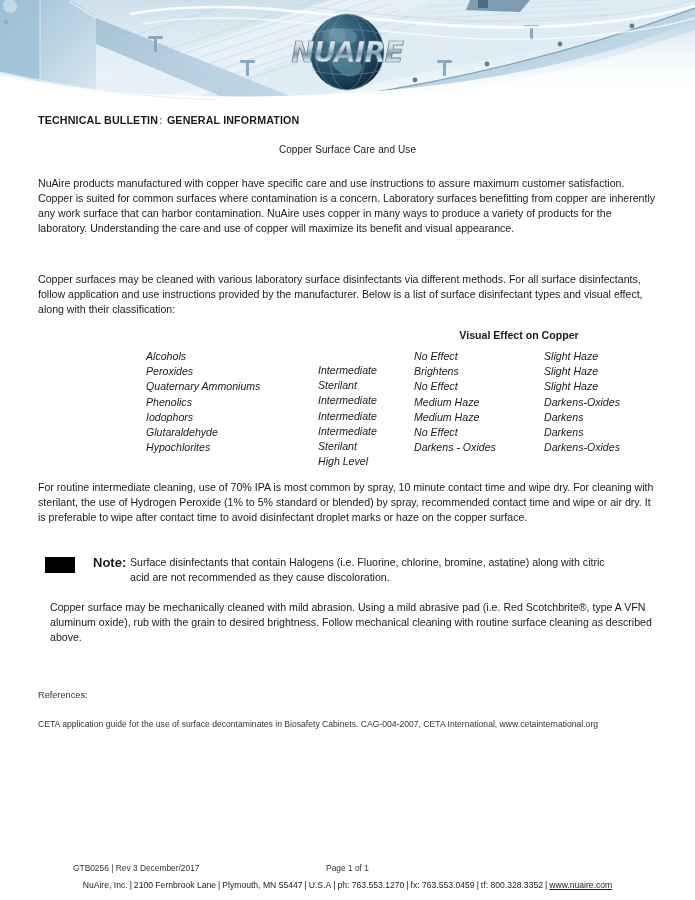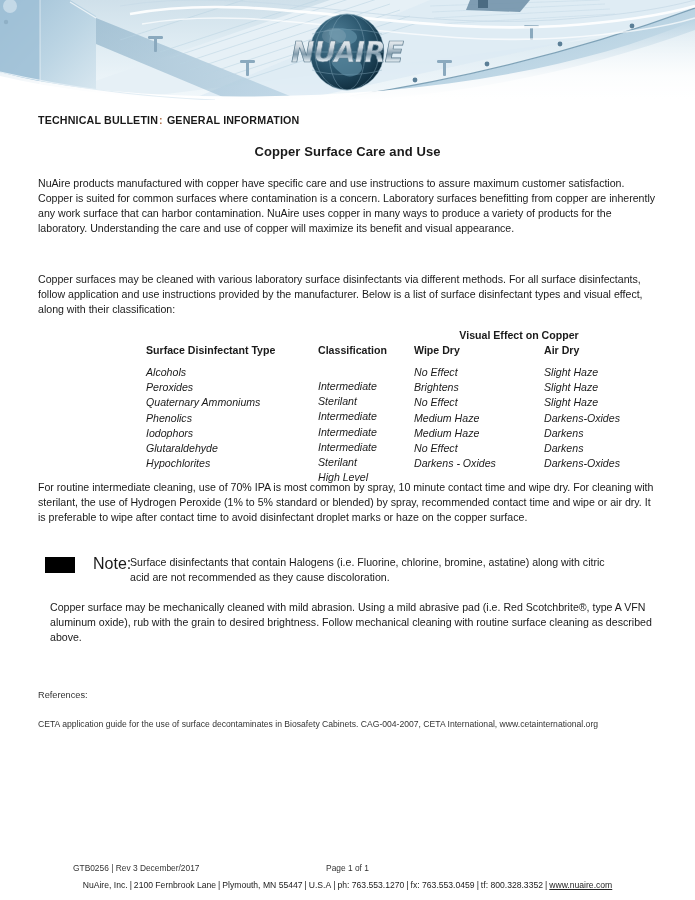--- a/index.html
+++ b/index.html
@@ -37,22 +37,22 @@
     letter-spacing: 0.15px;
     white-space: nowrap;
   }
   .bulletin-sep { color: #b0714a; font-weight: bold; padding: 0 1px; }
 
   .doc-title {
     position: absolute;
     left: 0; top: 44px;
     width: 695px;
     text-align: center;
-    font-size: 13px;
-    font-weight: bold;
+    font-size: 10px;
+    font-weight: normal;
     letter-spacing: 0.1px;
   }
 
   .para {
     position: absolute;
     left: 38px;
     width: 622px;
     font-size: 10.6px;
     line-height: 15.1px;
     text-align: left;
@@ -103,22 +103,22 @@
   }
   .note-icon {
     position: absolute;
     left: 0; top: 2px;
     width: 30px; height: 16px;
     background: #000000;
   }
   .note-label {
     position: absolute;
     left: 48px; top: 0;
-    font-size: 16px;
-    font-weight: normal;
+    font-size: 13px;
+    font-weight: bold;
   }
   .note-text {
     position: absolute;
     left: 85px; top: 0;
     width: 480px;
     font-size: 10.6px;
     line-height: 15.2px;
   }
 
   
@@ -290,26 +290,20 @@
     <div class="doc-title">Copper Surface Care and Use</div>
 
     <div class="para p1">NuAire products manufactured with copper have specific care and use instructions to assure maximum customer satisfaction.  Copper is suited for common surfaces where contamination is a concern.  Laboratory surfaces benefitting from copper are inherently any work surface that can harbor contamination.  NuAire uses copper in many ways to produce a variety of products for the laboratory.  Understanding the care and use of copper will maximize its benefit and visual appearance.</div>
 
     <div class="para p2">Copper surfaces may be cleaned with various laboratory surface disinfectants via different methods.  For all surface disinfectants, follow application and use instructions provided by the manufacturer.  Below is a list of surface disinfectant types and visual effect, along with their classification:</div>
 
     <div class="tbl">
       <div class="tbl-vis-head">
         <span class="vis-label">Visual Effect on Copper</span>
       </div>
-      <div class="tbl-head-row">
-        <span class="c1">Surface Disinfectant Type</span>
-        <span class="c2">Classification</span>
-        <span class="c3">Wipe Dry</span>
-        <span class="c4">Air Dry</span>
-      </div>
       <div class="tbl-rows">
         <div class="tbl-row">
           <span class="c1">Alcohols</span>
           <span class="c2">Intermediate</span>
           <span class="c3">No Effect</span>
           <span class="c4">Slight Haze</span>
         </div>
         <div class="tbl-row">
           <span class="c1">Peroxides</span>
           <span class="c2">Sterilant</span>

